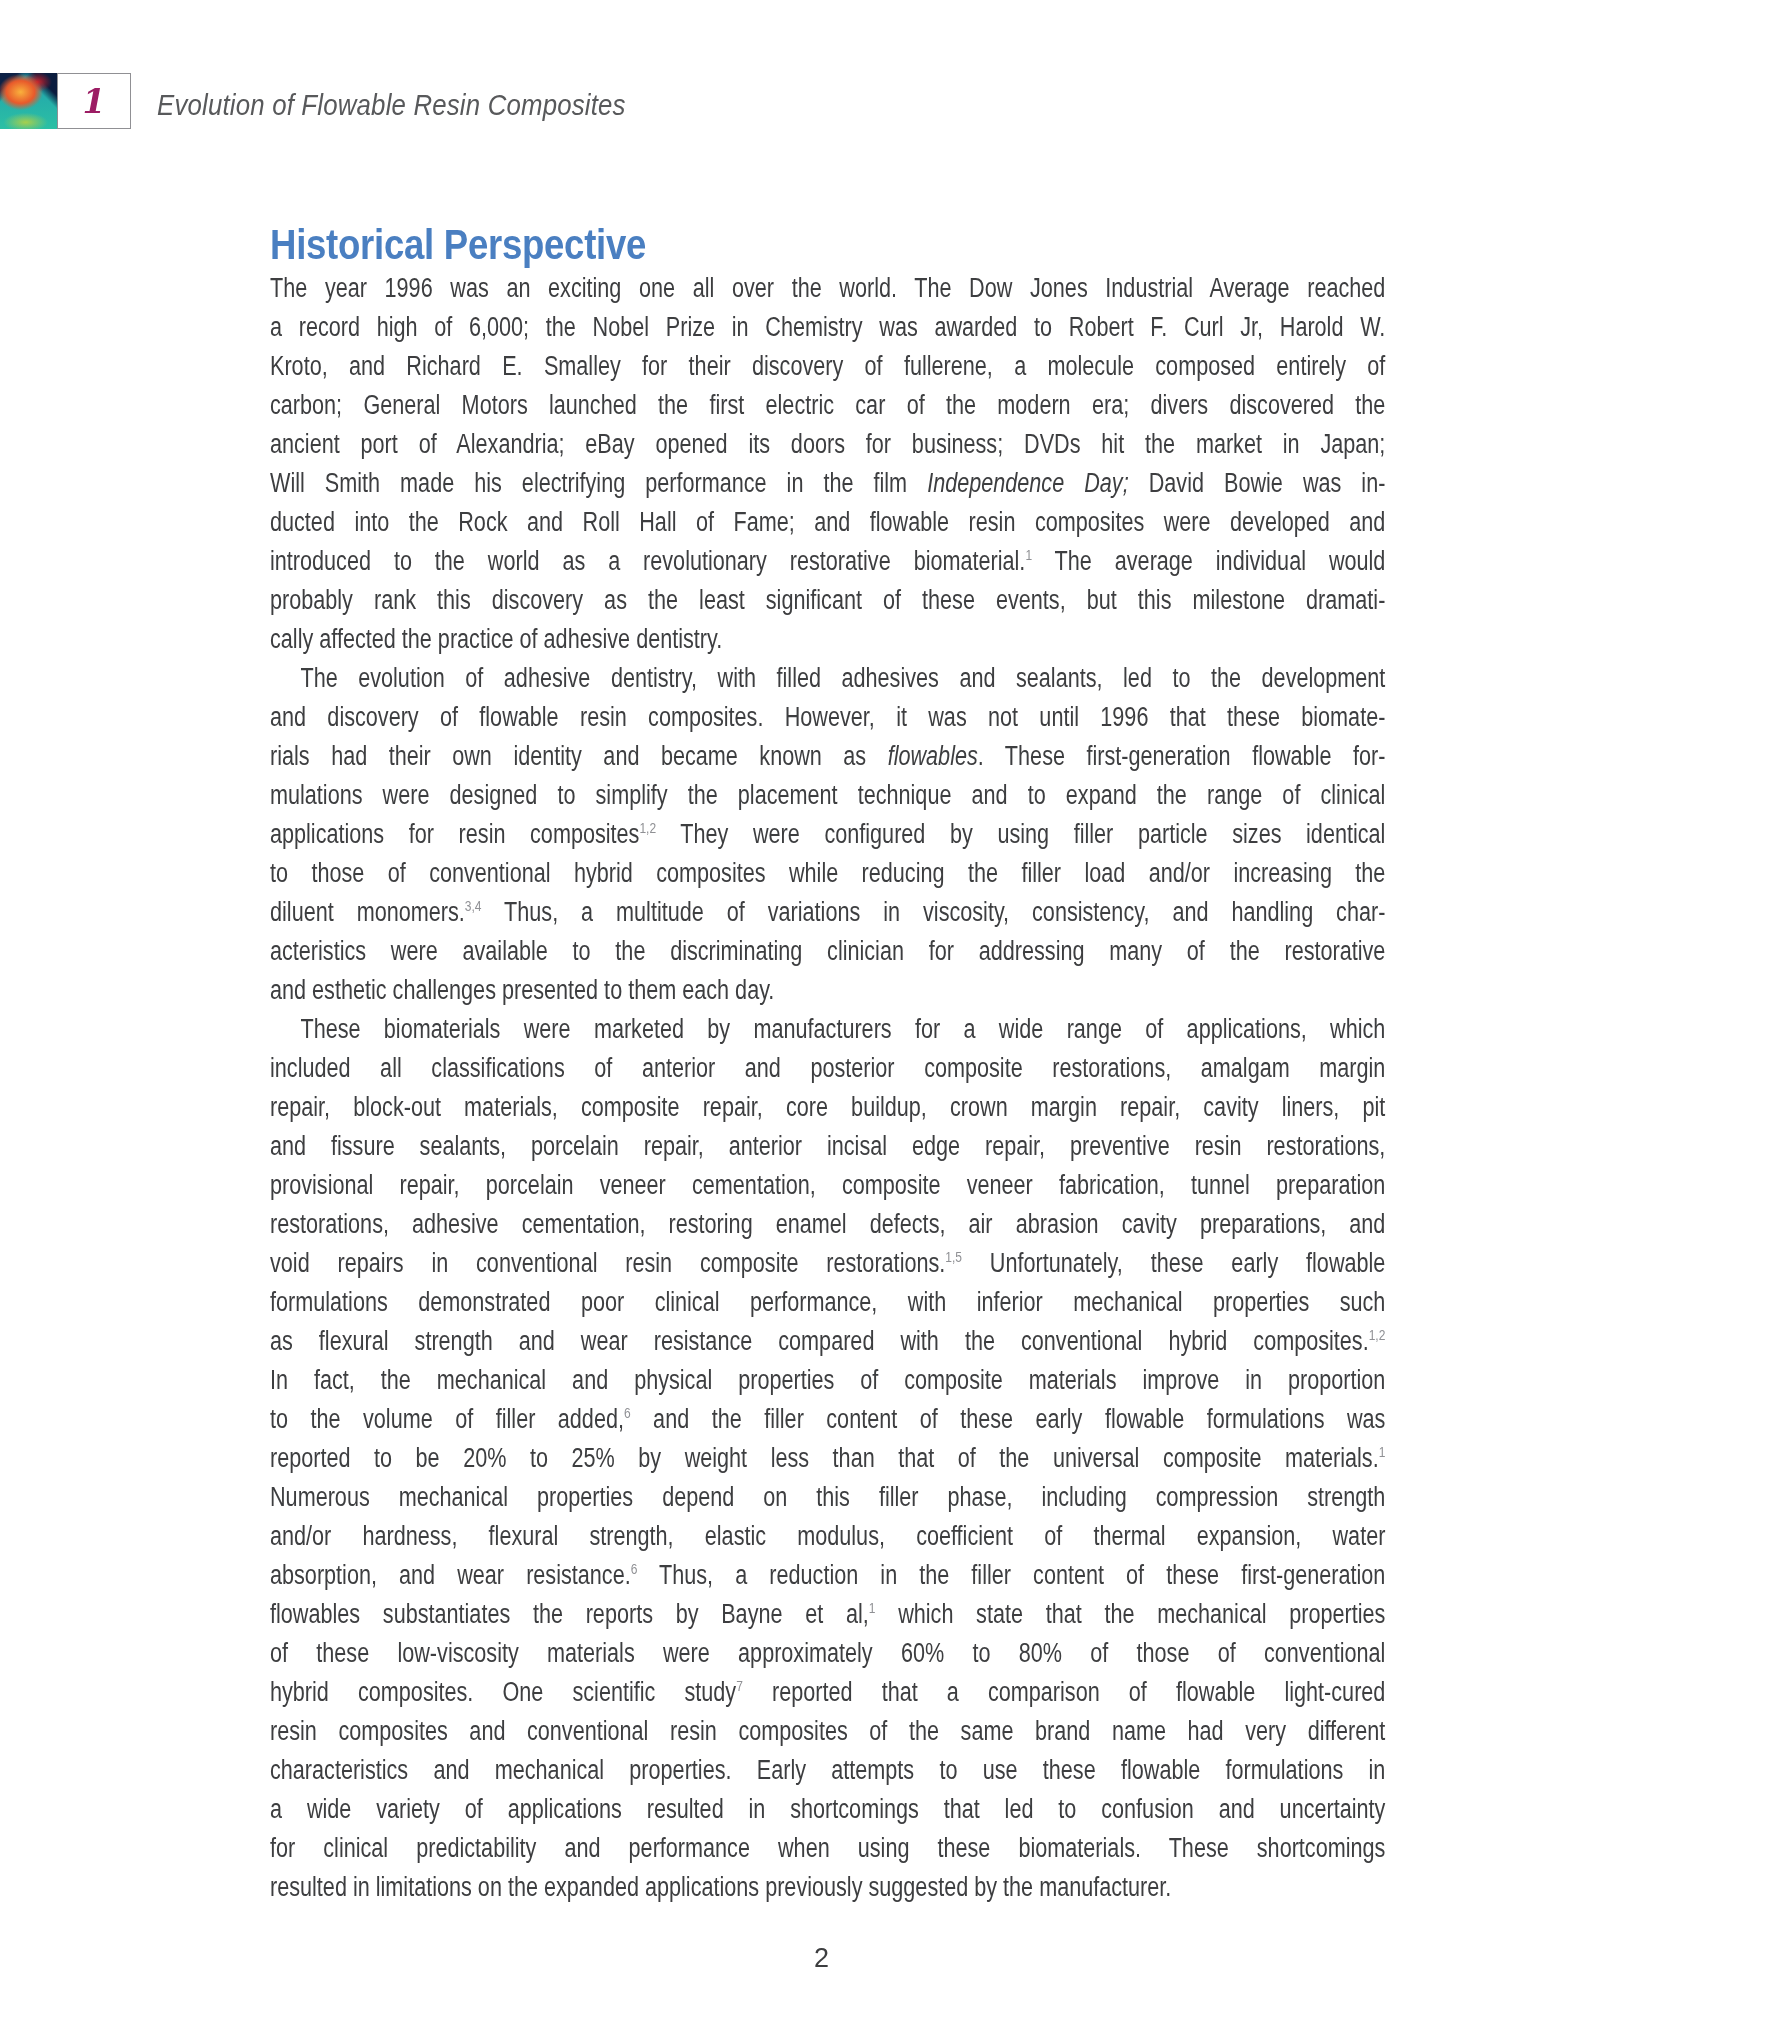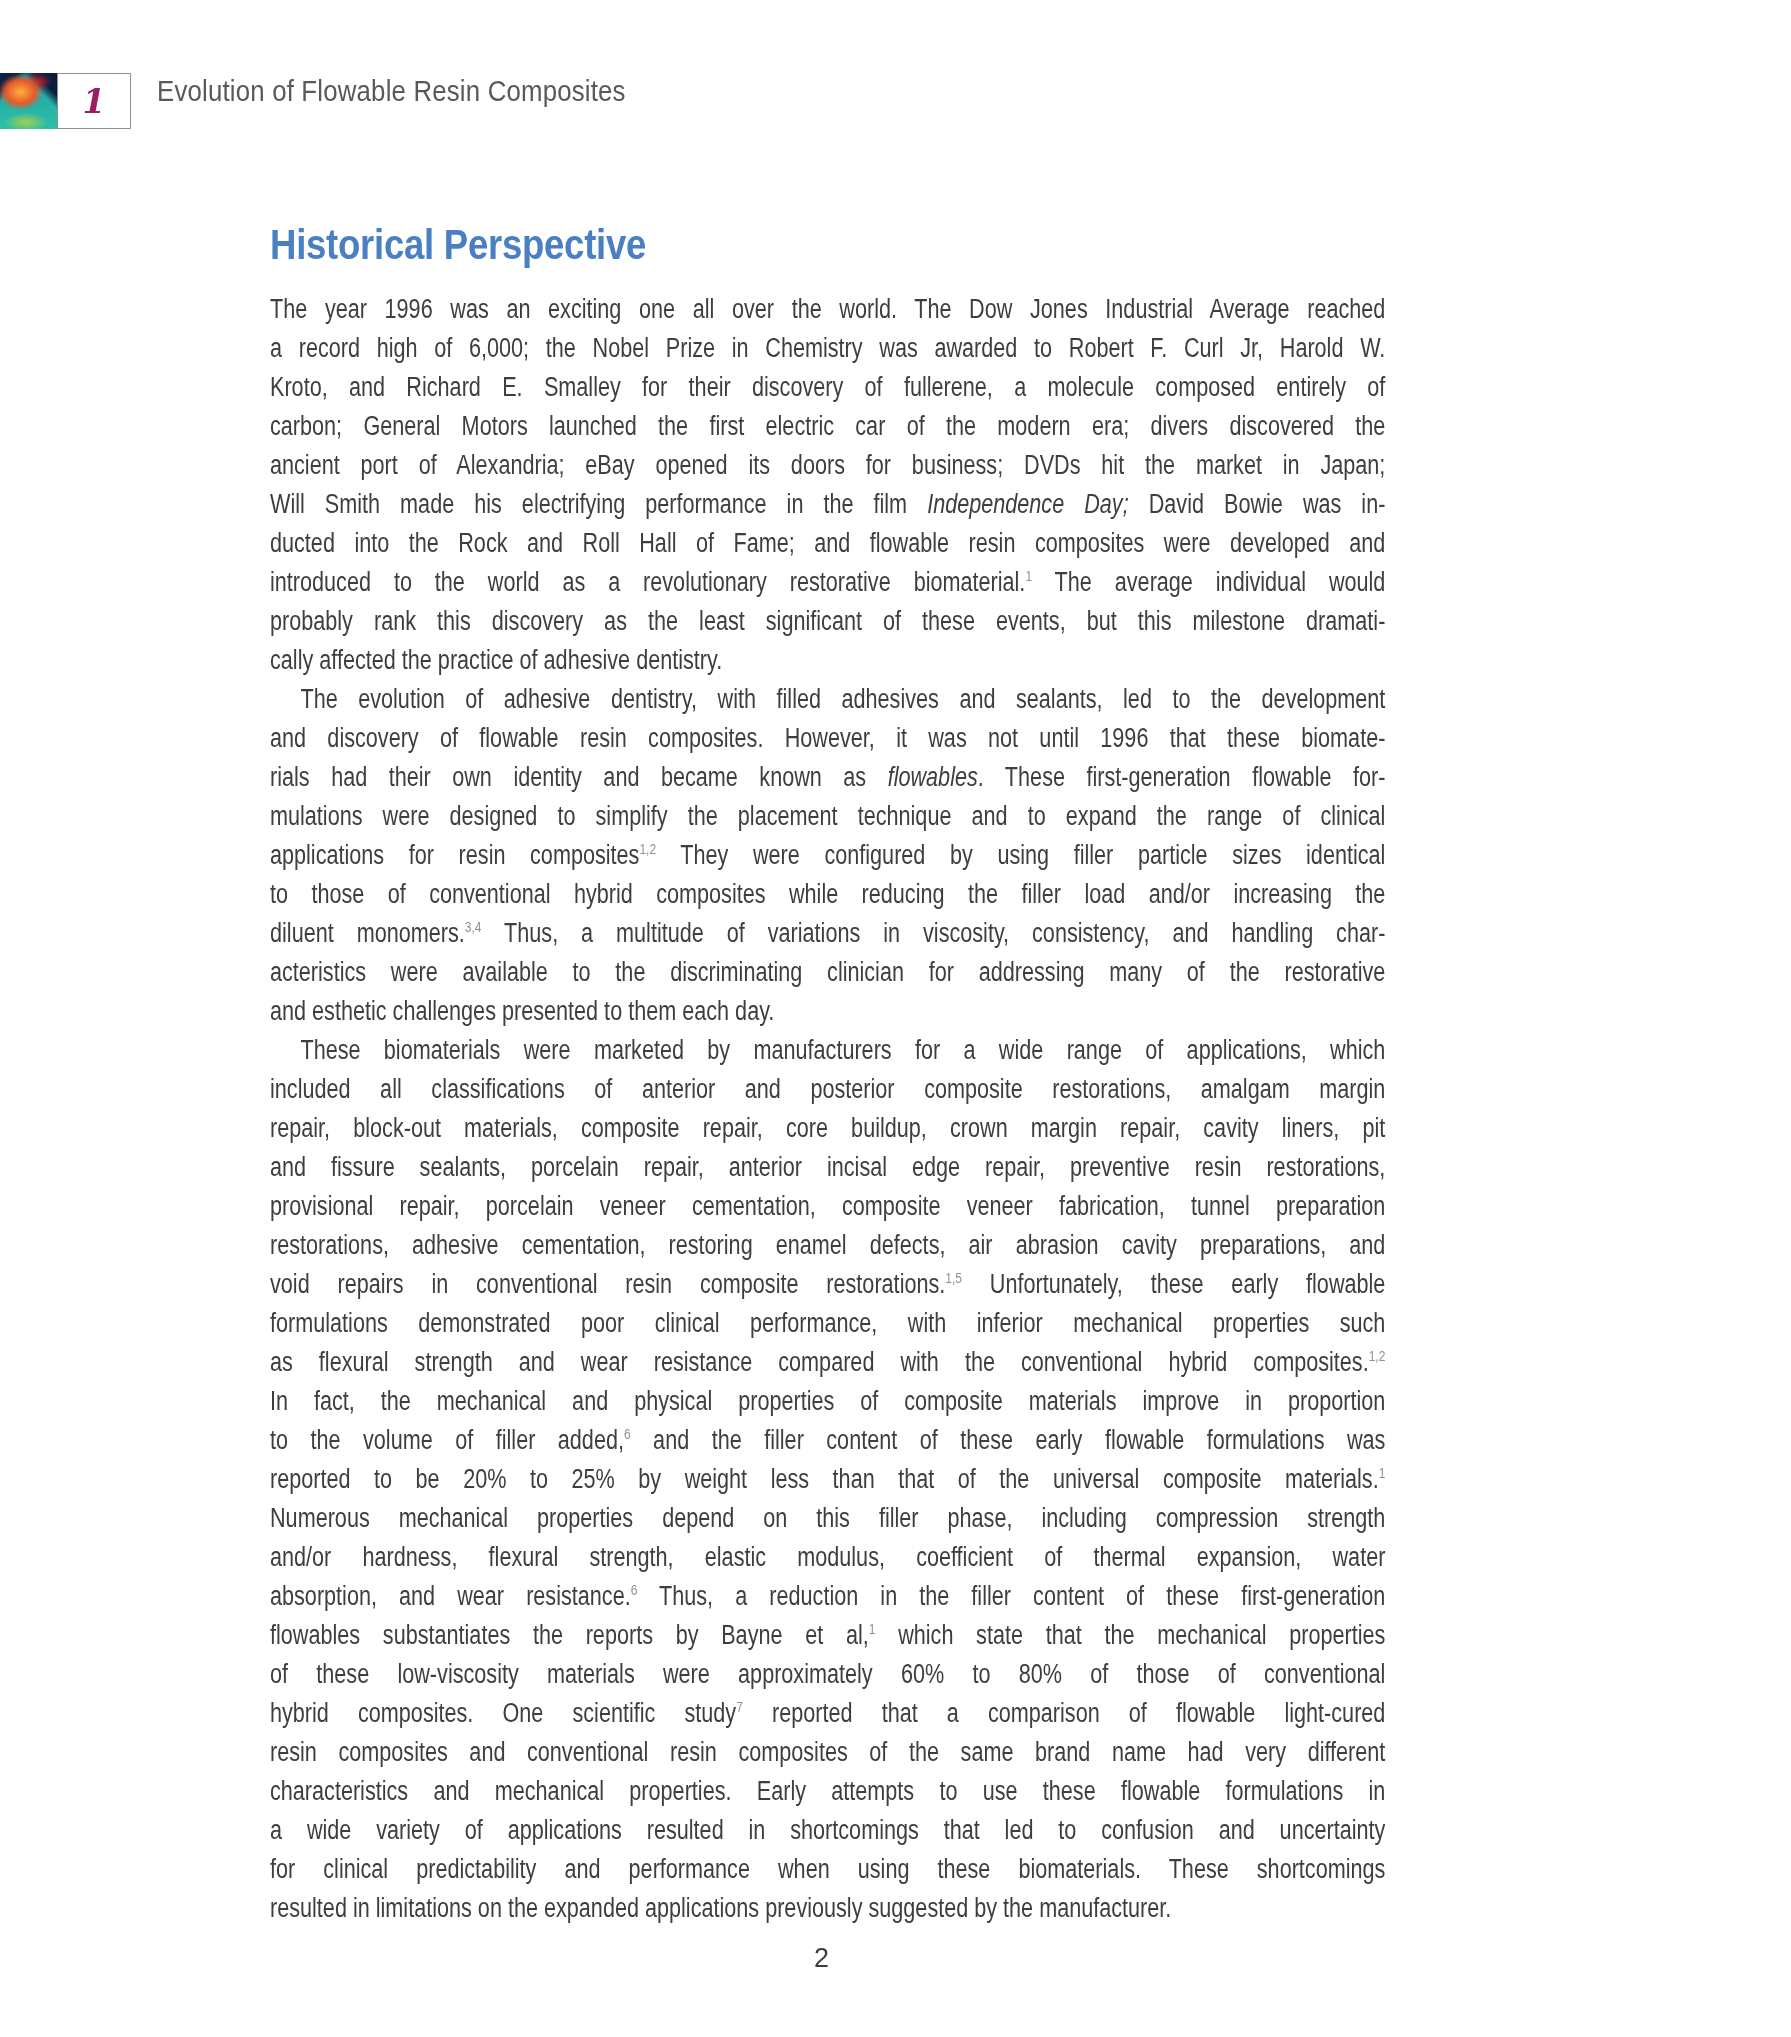--- a/index.html
+++ b/index.html
@@ -26,39 +26,39 @@
     position: absolute; left: 57px; top: 73px; width: 74px; height: 56px;
     background: #ffffff; border: 1px solid #909094; box-sizing: border-box;
     display: flex; align-items: center; justify-content: center;
   }
   .chapnum {
     font-family: "DejaVu Serif", "Liberation Serif", serif;
     font-style: italic; font-weight: bold;
     font-size: 33px; color: #9c1d64; line-height: 1;
   }
   .chaptitle-wrap {
-    position: absolute; left: 157px; top: 63px; height: 56px;
-    display: flex; align-items: center;
+    position: absolute; left: 157px; top: 89px; height: 56px;
+    display: flex;  font-style: italic;
   }
   .chaptitle {
     display: inline-block; transform: scaleX(0.89); transform-origin: 0 50%;
     font-size: 29px; color: #58595b; letter-spacing: 0.2px; white-space: nowrap;
   }
 
   
   .column { position: absolute; left: 270px; top: 0; width: 1115px; }
   h1.section-title {
     margin: 221px 0 0 0; padding: 0;
     font-size: 42px; line-height: 48px; font-weight: bold;
     color: #4a7fc1; letter-spacing: -0.3px;
     transform: scaleX(0.87); transform-origin: 0 50%;
     white-space: nowrap;
   }
   .para { margin: 0; padding: 0; }
-  .para:first-of-type { margin-top: 21px; }
+  .para:first-of-type { }
   .bline {
     width: 1393px; height: 39px; line-height: 39px;
     transform: scaleX(0.8007); transform-origin: 0 50%;
     text-align: justify; text-align-last: justify;
     font-size: 27px; color: #3d3e40;
   }
   .bline-last { text-align-last: left; }
   .bline-indent { text-indent: 38px; }
   .bline i { font-style: italic; }
   .bline sup {

